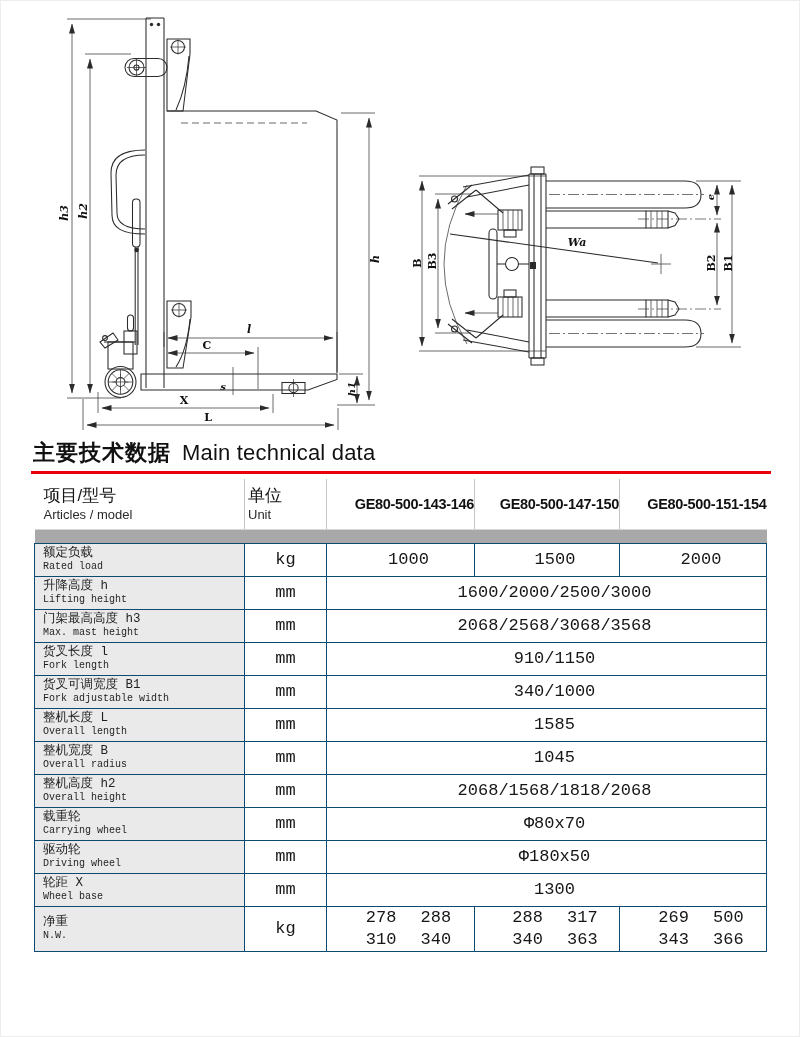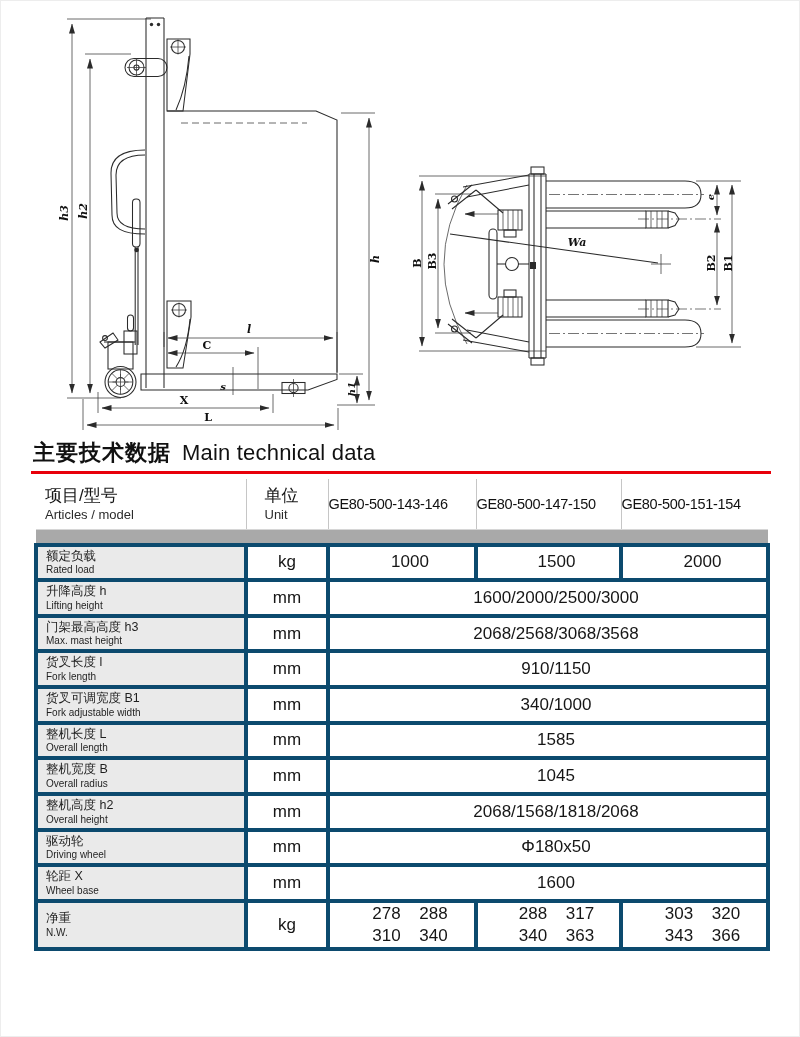--- a/index.html
+++ b/index.html
@@ -15,26 +15,26 @@
   .red-rule { position:absolute; top:470px; left:30px; width:740px; height:3px; background:#e8000a; }
 
   table.spec { position:absolute; top:478px; left:33px; width:732px; border-collapse:collapse; table-layout:fixed; }
   table.spec td { vertical-align:middle; }
 
   tr.hdr td { border:none; border-right:1px solid #c6c6c6; border-bottom:1px solid #d6d6d6; height:50px; }
   tr.hdr td:last-child { border-right:none; }
   .h-item { padding-left:9px; }
   .hzh { font-size:17px; color:#151515; line-height:1.25; }
   .hen { font-size:13px; color:#2a2a2a; line-height:1.2; }
-  .h-model { text-align:left; font-weight:400; font-size:14.5px; letter-spacing:-0.3px; color:#111; }
+  .h-model { text-align:right; font-weight:700; font-size:14.5px; letter-spacing:-0.3px; color:#111; }
 
   tr.bar td { border:none; padding:0; height:13px; }
   .bar { height:9px; margin-top:4px; background:#a9a9a9; }
 
-  tr.data td { border:4px solid #0c4a6e; height:33px; }
+  tr.data td { border:1px solid #0c4a6e; height:33px;font-family:Liberation Mono, monospace; }
   tr.data.nw td { height:44px; }
   td.lbl { background:#eaeaea; padding:2px 4px 2px 8px; }
   .zh { font-size:12.5px; color:#1f1f1f; line-height:1.25; }
   .en { font-size:10px; color:#1f1f1f; line-height:1.2; }
   td.unit { text-align:center; font-size:17px; color:#161616; }
   td.val { text-align:center; font-size:17px; color:#161616;padding-left:16px; }
   td.nwv { word-spacing:14px; line-height:22px;margin-left:17px; }
 
   
   .st  { stroke:#2b2b2b; fill:none; stroke-width:1.05; }
@@ -224,21 +224,21 @@
         <col style="width:148px">
         <col style="width:145px">
         <col style="width:147px">
       </colgroup>
     <tbody>
     <tr class="hdr">
       <td class="h-item">
         <div class="hzh">项目/型号</div>
         <div class="hen">Articles / model</div>
       </td>
-      <td class="h-item" style="padding-left:18px;">
+      <td class="h-item" style="padding-left:3px;">
         <div class="hzh">单位</div>
         <div class="hen">Unit</div>
       </td>
       <td class="h-model">GE80-500-143-146</td>
       <td class="h-model">GE80-500-147-150</td>
       <td class="h-model">GE80-500-151-154</td>
     </tr>
     <tr class="bar">
       <td colspan="5">
             <div class="bar"></div>
@@ -306,48 +306,56 @@
     <tr class="data">
       <td class="lbl">
             <div class="zh">整机高度 h2</div>
             <div class="en">Overall height</div>
           </td>
       <td class="unit">mm</td>
       <td class="val" colspan="3">2068/1568/1818/2068</td>
     </tr>
     <tr class="data">
       <td class="lbl">
+            <div class="zh">载重轮</div>
+            <div class="en">Carrying wheel</div>
+          </td>
+      <td class="unit">mm</td>
+      <td class="val" colspan="3">Φ80x70</td>
+    </tr>
+    <tr class="data">
+      <td class="lbl">
             <div class="zh">驱动轮</div>
             <div class="en">Driving wheel</div>
           </td>
       <td class="unit">mm</td>
       <td class="val" colspan="3">Φ180x50</td>
     </tr>
     <tr class="data">
       <td class="lbl">
             <div class="zh">轮距 X</div>
             <div class="en">Wheel base</div>
           </td>
       <td class="unit">mm</td>
-      <td class="val" colspan="3">1600</td>
+      <td class="val" colspan="3">1300</td>
     </tr>
     <tr class="data nw">
       <td class="lbl">
             <div class="zh">净重</div>
             <div class="en">N.W.</div>
           </td>
       <td class="unit">kg</td>
       <td class="val nwv">
         <div>278 288</div>
         <div>310 340</div>
       </td>
       <td class="val nwv">
         <div>288 317</div>
         <div>340 363</div>
       </td>
       <td class="val nwv">
-        <div>303 320</div>
+        <div>269 500</div>
         <div>343 366</div>
       </td>
     </tr>
     </tbody>
   </table>
 </div>
 
 </body></html>

